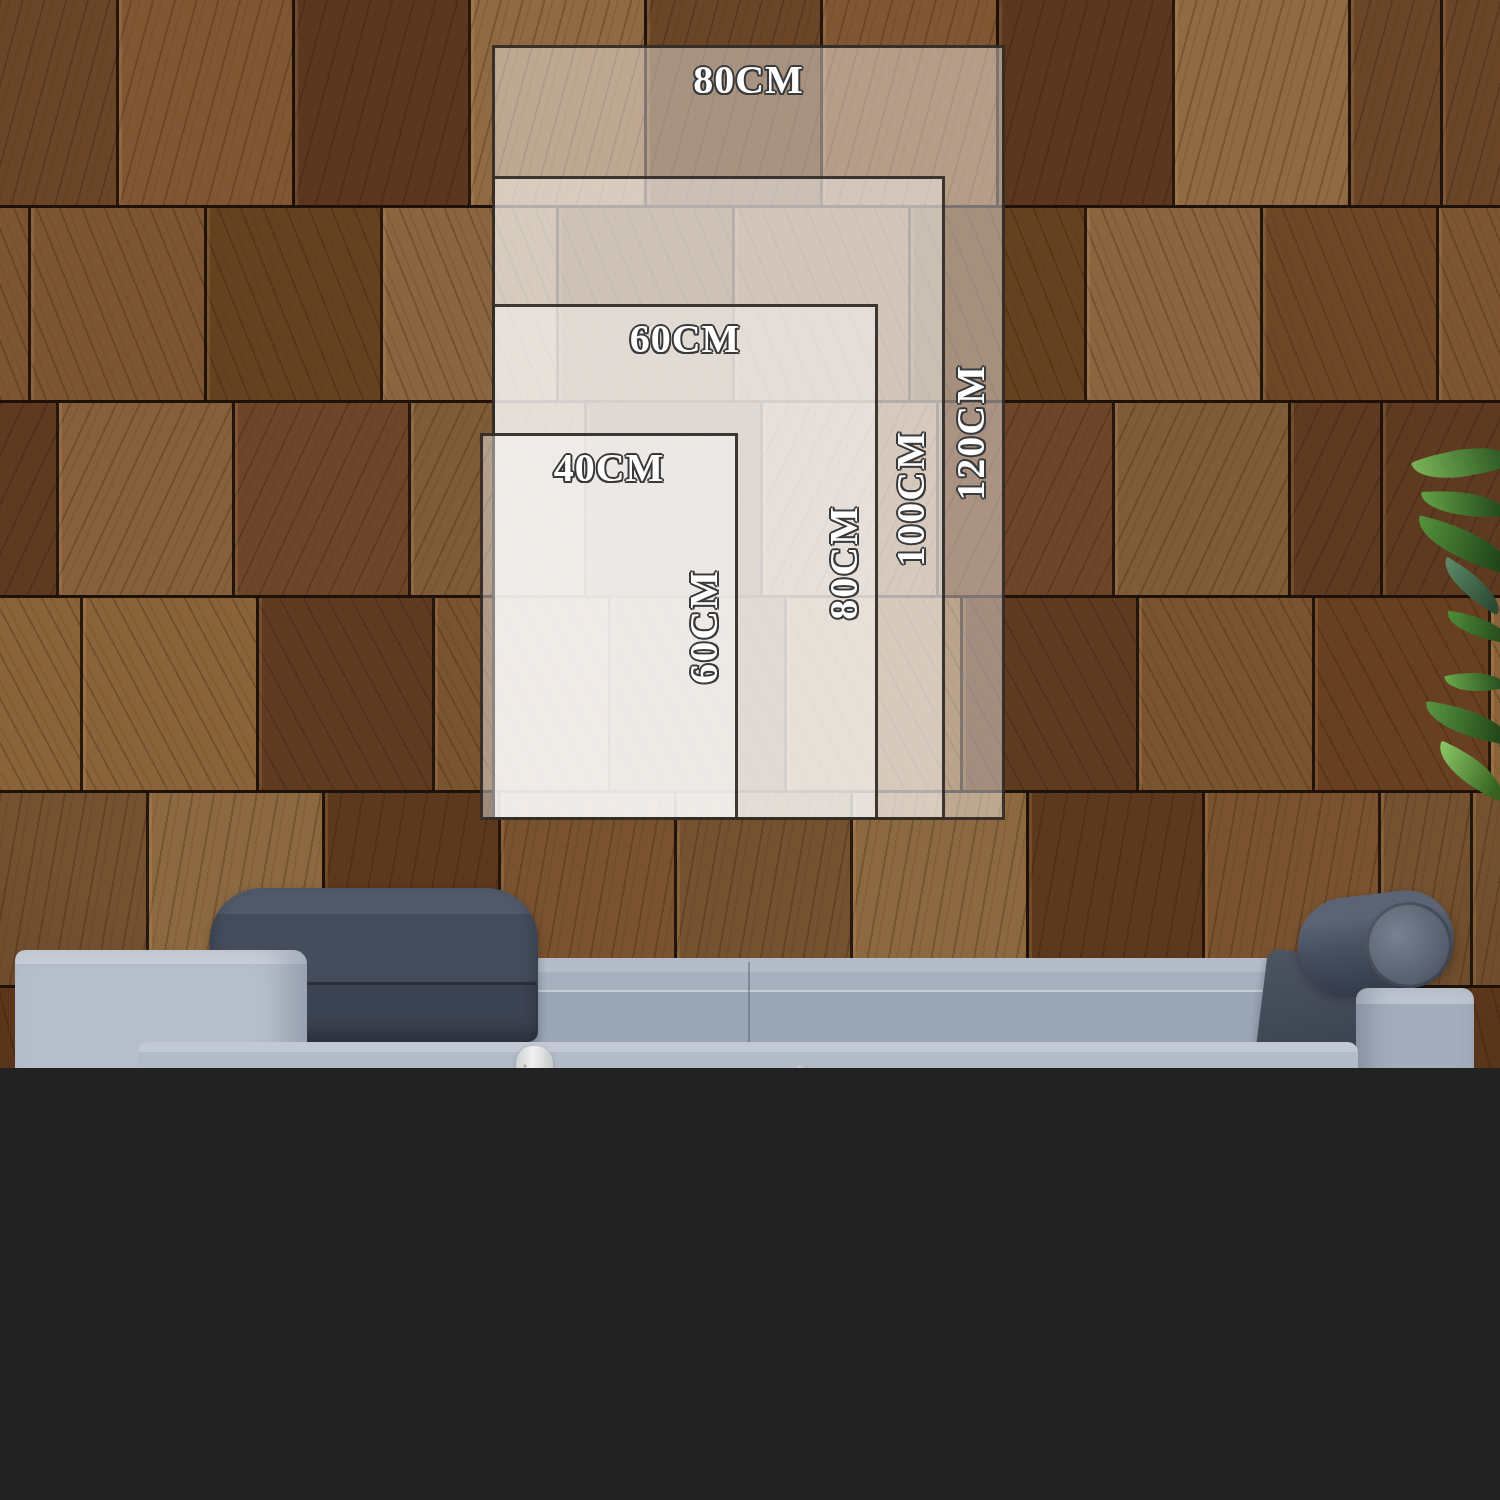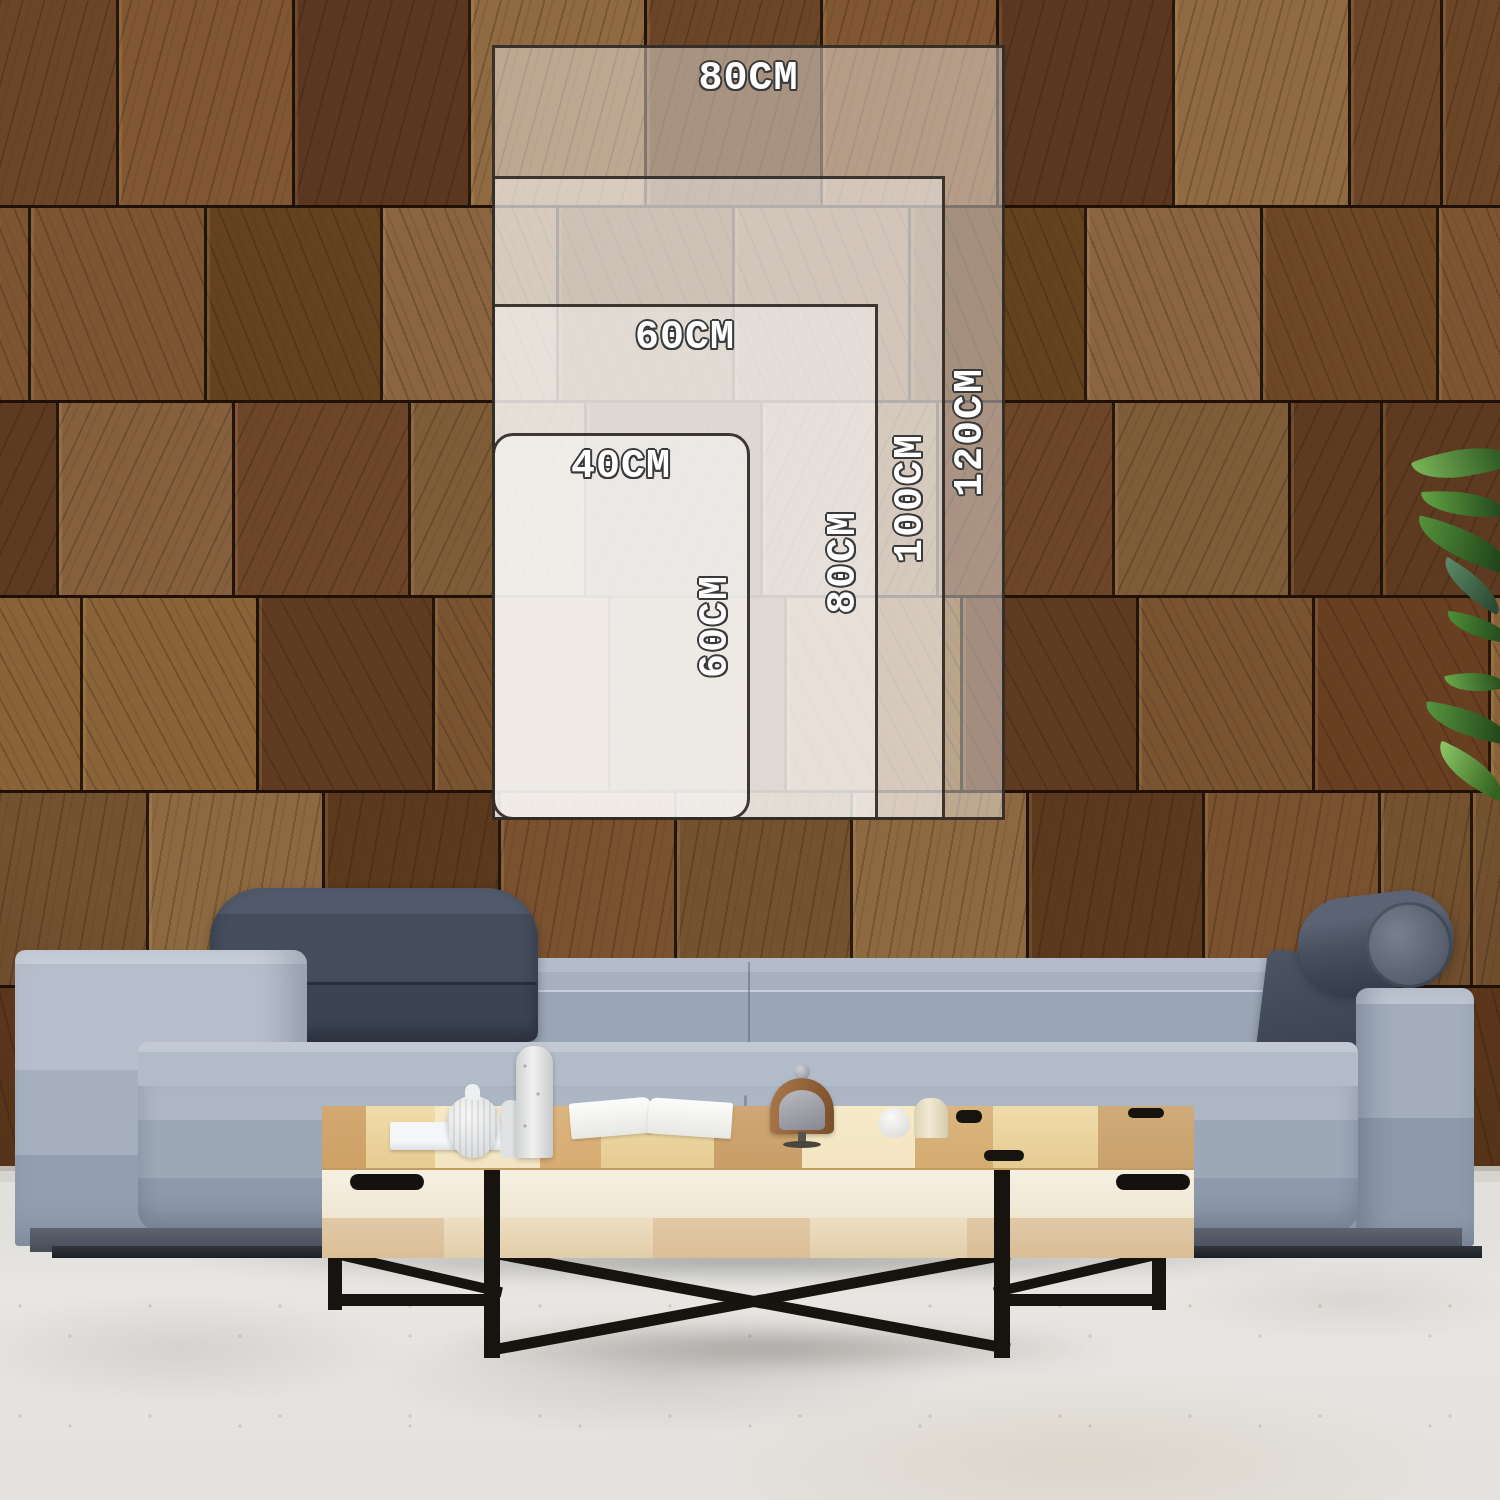--- a/index.html
+++ b/index.html
@@ -1,17 +1,17 @@
 <!DOCTYPE html>
 <html><head>
 <meta charset="utf-8">
 <style>
   html,body{margin:0;padding:0;background:#222;}
-  .stage{position:relative;width:1500px;height:1500px;overflow:hidden;
-         font-family:Liberation Mono, monospace;background:#15803d;}
+  .stage{position:relative;width:1500px;height:1068px;overflow:hidden;
+         font-family:Liberation Serif, serif;background:#15803d;}
   .stage *{position:absolute;box-sizing:border-box;}
 
   
   .wall{left:0;top:0;width:1500px;height:1178px;}
   .wrow{left:0;right:0;position:relative;height:195px;border-bottom:3px solid #1f1107;
     background-image:
       repeating-linear-gradient(90deg, rgba(22,11,3,.85) 0 3px, rgba(235,195,140,.14) 3px 6px, rgba(0,0,0,0) 6px 176px),
       repeating-linear-gradient(var(--ga), rgba(35,18,5,.22) 0 2px, rgba(0,0,0,0) 2px 8px, rgba(80,48,22,.14) 8px 10px, rgba(0,0,0,0) 10px 21px),
       repeating-linear-gradient(90deg, var(--c1) 0 176px, var(--c2) 176px 352px, var(--c3) 352px 528px, var(--c4) 528px 704px);
     background-position:var(--ox) 0,0 0,var(--ox) 0;}
@@ -165,21 +165,21 @@
   .obj-egg{left:878px;top:1108px;width:32px;height:30px;border-radius:50% 50% 46% 46%;
     background:radial-gradient(circle at 40% 30%,#f8f8f6,#dcdbd7 90%);}
   .obj-cyl{left:914px;top:1098px;width:34px;height:40px;border-radius:15px 15px 3px 3px;
     background:linear-gradient(90deg,#dcd2b6 0,#f1ead3 45%,#d5caac 100%);}
 
   
   .sz{border:3px solid rgba(42,36,30,.9);background:rgba(255,255,255,.42);}
   .sz1{left:492px;top:45px;width:513px;height:775px;}
   .sz2{left:492px;top:176px;width:453px;height:644px;}
   .sz3{left:492px;top:304px;width:386px;height:516px;}
-  .sz4{left:492px;top:433px;width:258px;height:387px;border-radius:21px;}
+  .sz4{left:480px;top:433px;width:258px;height:387px;}
   .wlabel{left:0;right:0;top:8px;text-align:center;
     font-weight:bold;font-size:40px;letter-spacing:1px;color:#fff;
     text-shadow:-1.5px -1.5px 0 #3a3a3a,1.5px -1.5px 0 #3a3a3a,-1.5px 1.5px 0 #3a3a3a,1.5px 1.5px 0 #3a3a3a,
       -2px 0 0 #3a3a3a,2px 0 0 #3a3a3a,0 -2px 0 #3a3a3a,0 2px 0 #3a3a3a;}
   .vwrap{top:0;bottom:0;right:10px;width:44px;display:flex;align-items:center;justify-content:center;}
   .vlabel{position:static;writing-mode:vertical-rl;transform:rotate(180deg);
     font-weight:bold;font-size:40px;letter-spacing:2px;color:#fff;white-space:nowrap;
     text-shadow:-1.5px -1.5px 0 #3a3a3a,1.5px -1.5px 0 #3a3a3a,-1.5px 1.5px 0 #3a3a3a,1.5px 1.5px 0 #3a3a3a,
       -2px 0 0 #3a3a3a,2px 0 0 #3a3a3a,0 -2px 0 #3a3a3a,0 2px 0 #3a3a3a;}
 </style>

